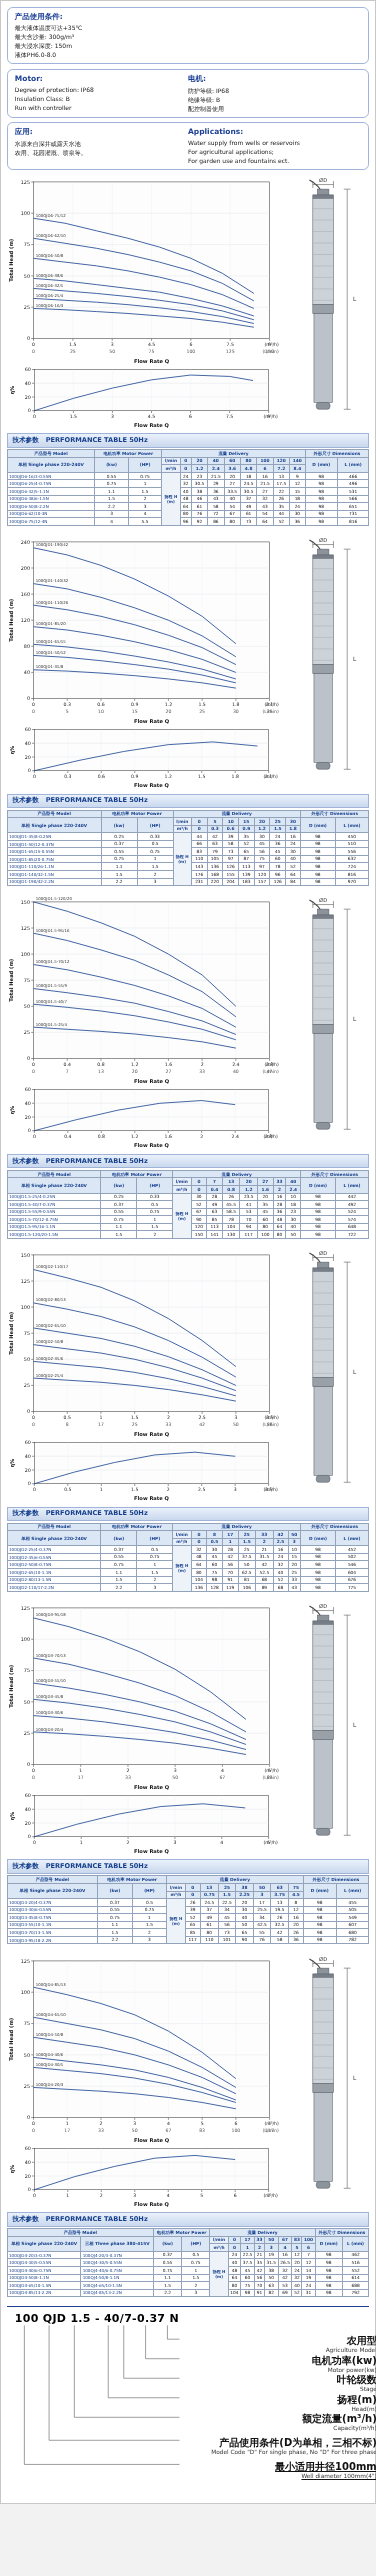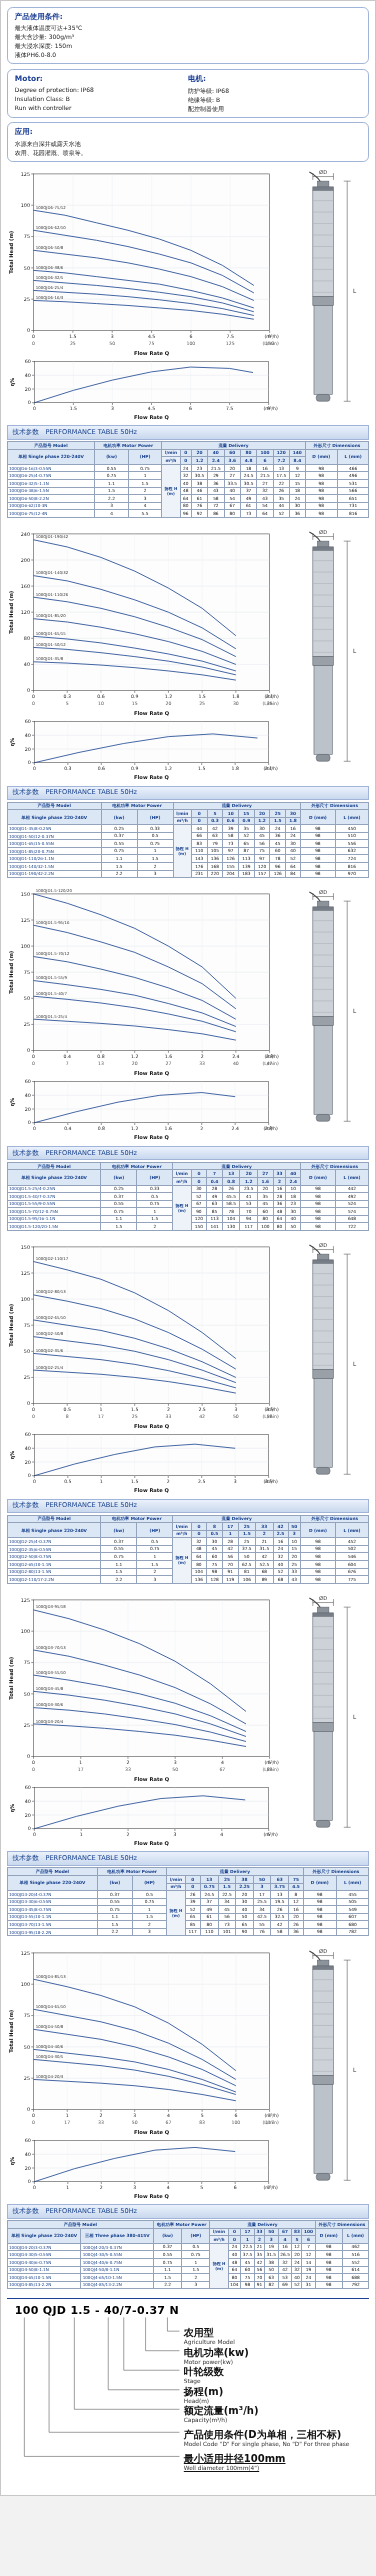--- a/index.html
+++ b/index.html
@@ -8,31 +8,31 @@
   .info-box{display:flex;border:0.6px solid #9fb4d8;border-radius:5.8px;padding:4px 7px;margin-bottom:4.6px;}
   .info-col{flex:1;min-width:0;}
   .info-title{color:#1c3f94;font-weight:bold;font-size:7.5px;margin-bottom:1.7px;}
   .info-line{font-size:6px;line-height:1.5;color:#1a1a1a;}
   
   .pump-section{margin-bottom:9.2px;}
   .chart-row{display:flex;gap:3.5px;align-items:flex-start;}
   .charts{width:273px;}
   .pump-col{width:86px;display:flex;justify-content:center;}
   svg{display:block;}
-  .table-title{background:linear-gradient(#eaf1fb,#c9d8ee);border:0.6px solid #9fb4d8;padding:1.7px 4.6px;font-weight:normal;color:#16408c;font-size:6.6px;margin:4.6px 0 1.7px;}
+  .table-title{background:linear-gradient(#eaf1fb,#c9d8ee);border:0.6px solid #9fb4d8;padding:1.7px 4.6px;font-weight:bold;color:#16408c;font-size:6.6px;margin:4.6px 0 1.7px;}
   .tt-en{margin-left:4.6px;}
   
   table.perf-table{width:100%;border-collapse:collapse;table-layout:auto;}
   table.perf-table th,table.perf-table td{border:0.6px solid #93a3bb;padding:0.6px 1.2px;text-align:center;font-size:4.3px;line-height:1.25;}
   table.perf-table th{background:#dce7f6;color:#16408c;font-weight:bold;font-size:4.3px;}
   table.perf-table th.unit{background:#e8eff9;}
   table.perf-table td.model{color:#16408c;text-align:left;white-space:nowrap;font-size:4.1px;}
   table.perf-table td.headlbl{background:#eef3fa;color:#16408c;font-weight:bold;width:15px;font-size:4px;}
   
-  .footer{position:relative;height:185px;margin-top:8px;border-top:1.2px solid #1c3f94;}
+  .footer{position:relative;height:185px;margin-top:8px;border-top:1.2px solid #1c3f94;text-align:right;}
   #footer-model{position:absolute;top:4.6px;left:8px;font-size:11px;font-weight:bold;letter-spacing:0.3px;color:#000;}
   #footer-svg{position:absolute;top:0;left:0;}
   .flabel{position:absolute;left:177px;width:193px;}
   .fzh{font-size:10px;font-weight:bold;color:#111;line-height:1.2;}
   .fen{font-size:5.8px;color:#333;line-height:1.25;}
 </style>
 </head>
 <body>
 
 <div class="page">
@@ -60,20 +60,26 @@
       <div class="info-line">绝缘等级: B</div>
       <div class="info-line">配控制器使用</div>
     </div>
   </div>
 
   <div class="info-box">
     <div class="info-col">
       <div class="info-title">应用:</div>
       <div class="info-line">水源来自深井或露天水池</div>
       <div class="info-line">农用、花园灌溉、喷泉等。</div>
+    </div>
+    <div class="info-col">
+      <div class="info-title">Applications:</div>
+      <div class="info-line">Water supply from wells or reservoirs</div>
+      <div class="info-line">For agricultural applications;</div>
+      <div class="info-line">For garden use and fountains ect.</div>
     </div>
   </div>
 
   <div id="sections">
   <section class="pump-section">
     <div class="chart-row">
       <div class="charts">
         <svg class="main-chart" width="273" height="190" viewBox="0 0 474 330">
               <rect x="46" y="12" width="410" height="272" fill="#fdfdfd" stroke="#444" stroke-width="1"></rect>
               <line x1="42" y1="284" x2="46" y2="284" stroke="#444"></line>

